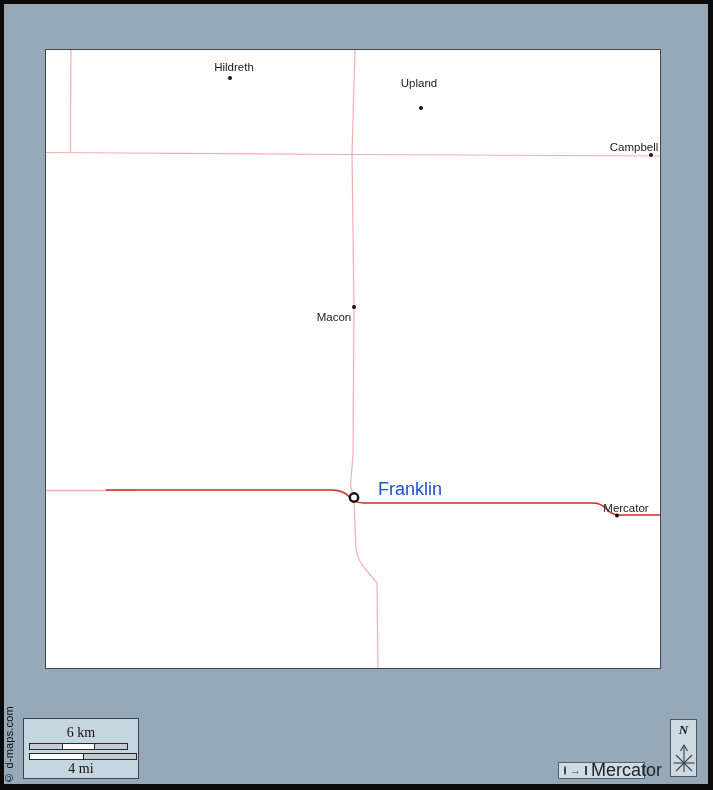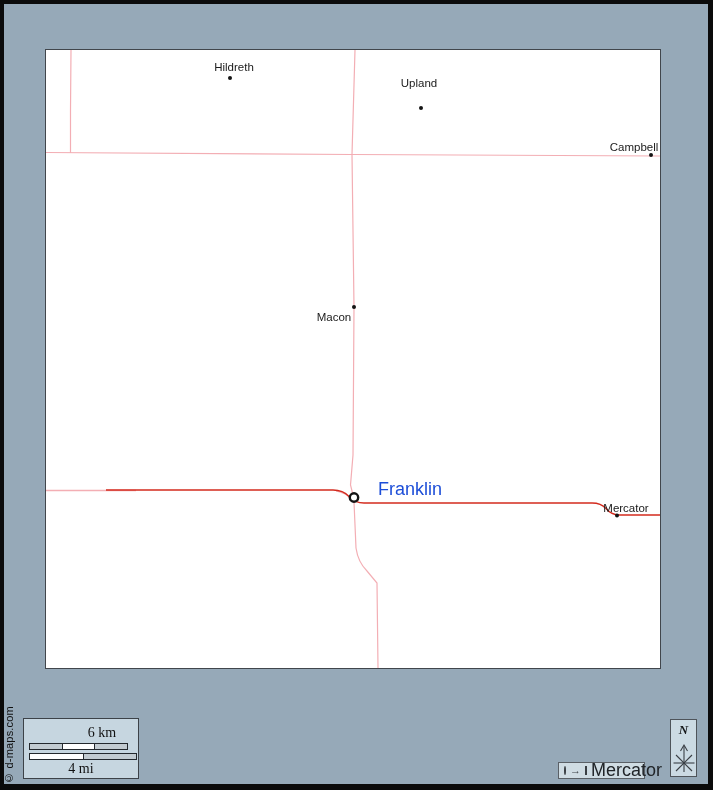--- a/index.html
+++ b/index.html
@@ -67,21 +67,21 @@
   }
   .scale-label {
     position: absolute;
     left: 0;
     width: 100%;
     text-align: center;
     font-family: "Liberation Serif", serif;
     font-size: 14px;
     color: #111;
   }
-  .scale-label.km { top: 6px; padding-left: 21px; }
+  .scale-label.km { top: 6px; }
   .scale-label.mi { top: 42px; font-family: Liberation Serif, serif; }
   .scale-bar {
     position: absolute;
     box-sizing: border-box;
     border: 1px solid #23282d;
     display: flex;
   }
   .scale-bar.km-bar { left: 5px; top: 24px; width: 99px; height: 7px; }
   .scale-bar.mi-bar { left: 5px; top: 34px; width: 108px; height: 7px; }
   .scale-seg { flex: 1 1 0; }

